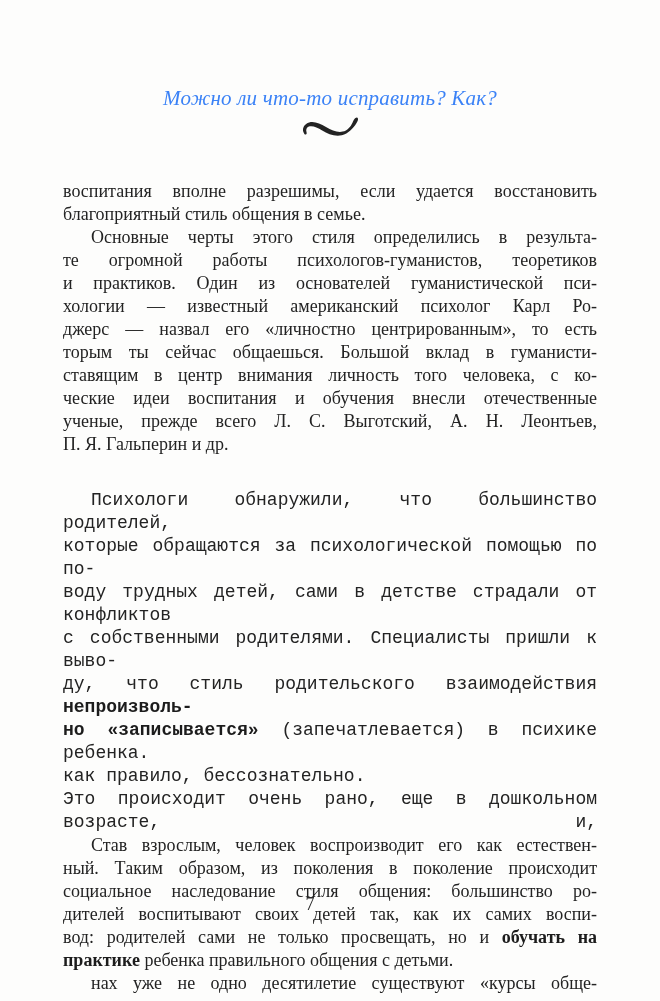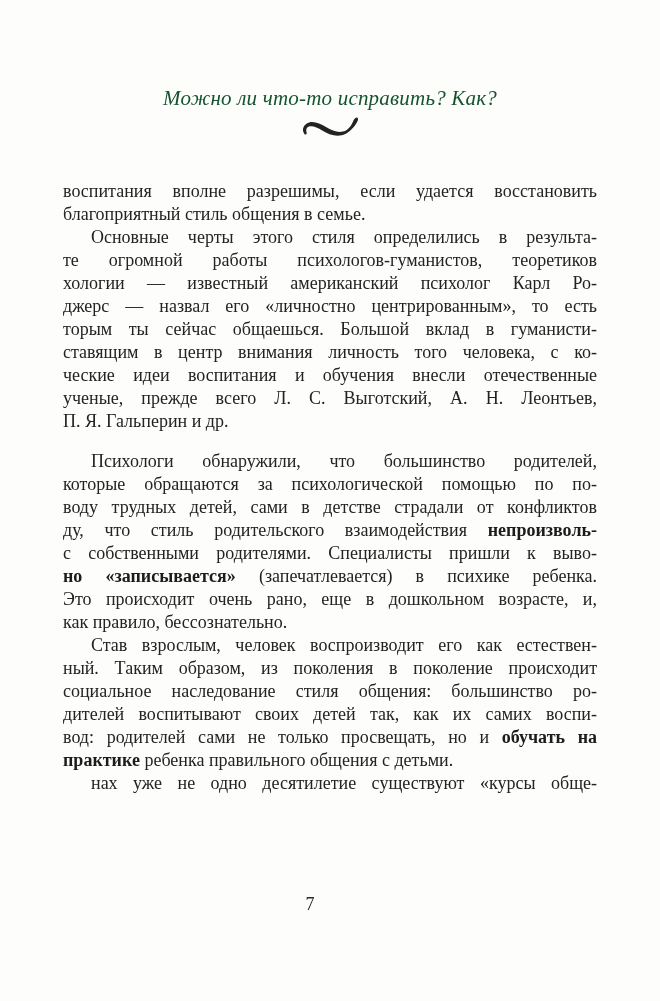--- a/index.html
+++ b/index.html
@@ -19,40 +19,40 @@
   .running-head {
     position: absolute;
     top: 86px;
     left: 63px;
     width: 534px;
     text-align: center;
     font-style: italic;
     font-size: 21px;
     line-height: 24px;
     letter-spacing: 0.2px;
-    color: #14532d;
+    color: #3b82f6;
   }
   .ornament-wrap {
     position: absolute;
     top: 114px;
     left: 63px;
     width: 534px;
     text-align: center;
   }
   .body-text {
     position: absolute;
     top: 180px;
     left: 63px;
     width: 534px;
     font-size: 18px;
     line-height: 23px;
     color: #232323;
   }
   .para { margin: 0; }
-  .para.gap { margin-top: 17px; }
+  .para.gap { margin-top: 33px; font-family: Liberation Mono, monospace; }
   .para.indent .line:first-child { text-indent: 28px; }
   .line {
     text-align: justify;
     text-align-last: justify;
     white-space: normal;
   }
   .line.end { text-align-last: left; }
   .line b { font-weight: bold; color: #1c1c1c; }
   .page-number {
     position: absolute;
@@ -89,37 +89,38 @@
   </div>
 
   <div class="body-text">
       <div class="para">
         <div class="line"><span>воспитания вполне разрешимы, если удается восстановить</span></div>
         <div class="line end"><span>благоприятный стиль общения в семье.</span></div>
       </div>
       <div class="para indent">
         <div class="line"><span>Основные черты этого стиля определились в результа-</span></div>
         <div class="line"><span>те огромной работы психологов-гуманистов, теоретиков</span></div>
+        <div class="line"><span>и практиков. Один из основателей гуманистической пси-</span></div>
         <div class="line"><span>хологии — известный американский психолог Карл Ро-</span></div>
         <div class="line"><span>джерс — назвал его «личностно центрированным», то есть</span></div>
         <div class="line"><span>торым ты сейчас общаешься. Большой вклад в гуманисти-</span></div>
         <div class="line"><span>ставящим в центр внимания личность того человека, с ко-</span></div>
         <div class="line"><span>ческие идеи воспитания и обучения внесли отечественные</span></div>
         <div class="line"><span>ученые, прежде всего Л. С. Выготский, А. Н. Леонтьев,</span></div>
         <div class="line end"><span>П. Я. Гальперин и др.</span></div>
       </div>
       <div class="para indent gap">
         <div class="line"><span>Психологи обнаружили, что большинство родителей,</span></div>
         <div class="line"><span>которые обращаются за психологической помощью по по-</span></div>
         <div class="line"><span>воду трудных детей, сами в детстве страдали от конфликтов</span></div>
+        <div class="line"><span>с собственными родителями. Специалисты пришли к выво-</span></div>
         <div class="line"><span>ду, что стиль родительского взаимодействия </span><b>непроизволь-</b></div>
-        <div class="line"><span>с собственными родителями. Специалисты пришли к выво-</span></div>
         <div class="line"><b>но «записывается»</b><span> (запечатлевается) в психике ребенка.</span></div>
+        <div class="line end"><span>как правило, бессознательно.</span></div>
         <div class="line"><span>Это происходит очень рано, еще в дошкольном возрасте, и,</span></div>
-        <div class="line end"><span>как правило, бессознательно.</span></div>
       </div>
       <div class="para indent">
         <div class="line"><span>Став взрослым, человек воспроизводит его как естествен-</span></div>
         <div class="line"><span>ный. Таким образом, из поколения в поколение происходит</span></div>
         <div class="line"><span>социальное наследование стиля общения: большинство ро-</span></div>
         <div class="line"><span>дителей воспитывают своих детей так, как их самих воспи-</span></div>
         <div class="line"><span>вод: родителей сами не только просвещать, но и </span><b>обучать на</b></div>
         <div class="line end"><b>практике</b><span> ребенка правильного общения с детьми.</span></div>
       </div>
       <div class="para indent">

